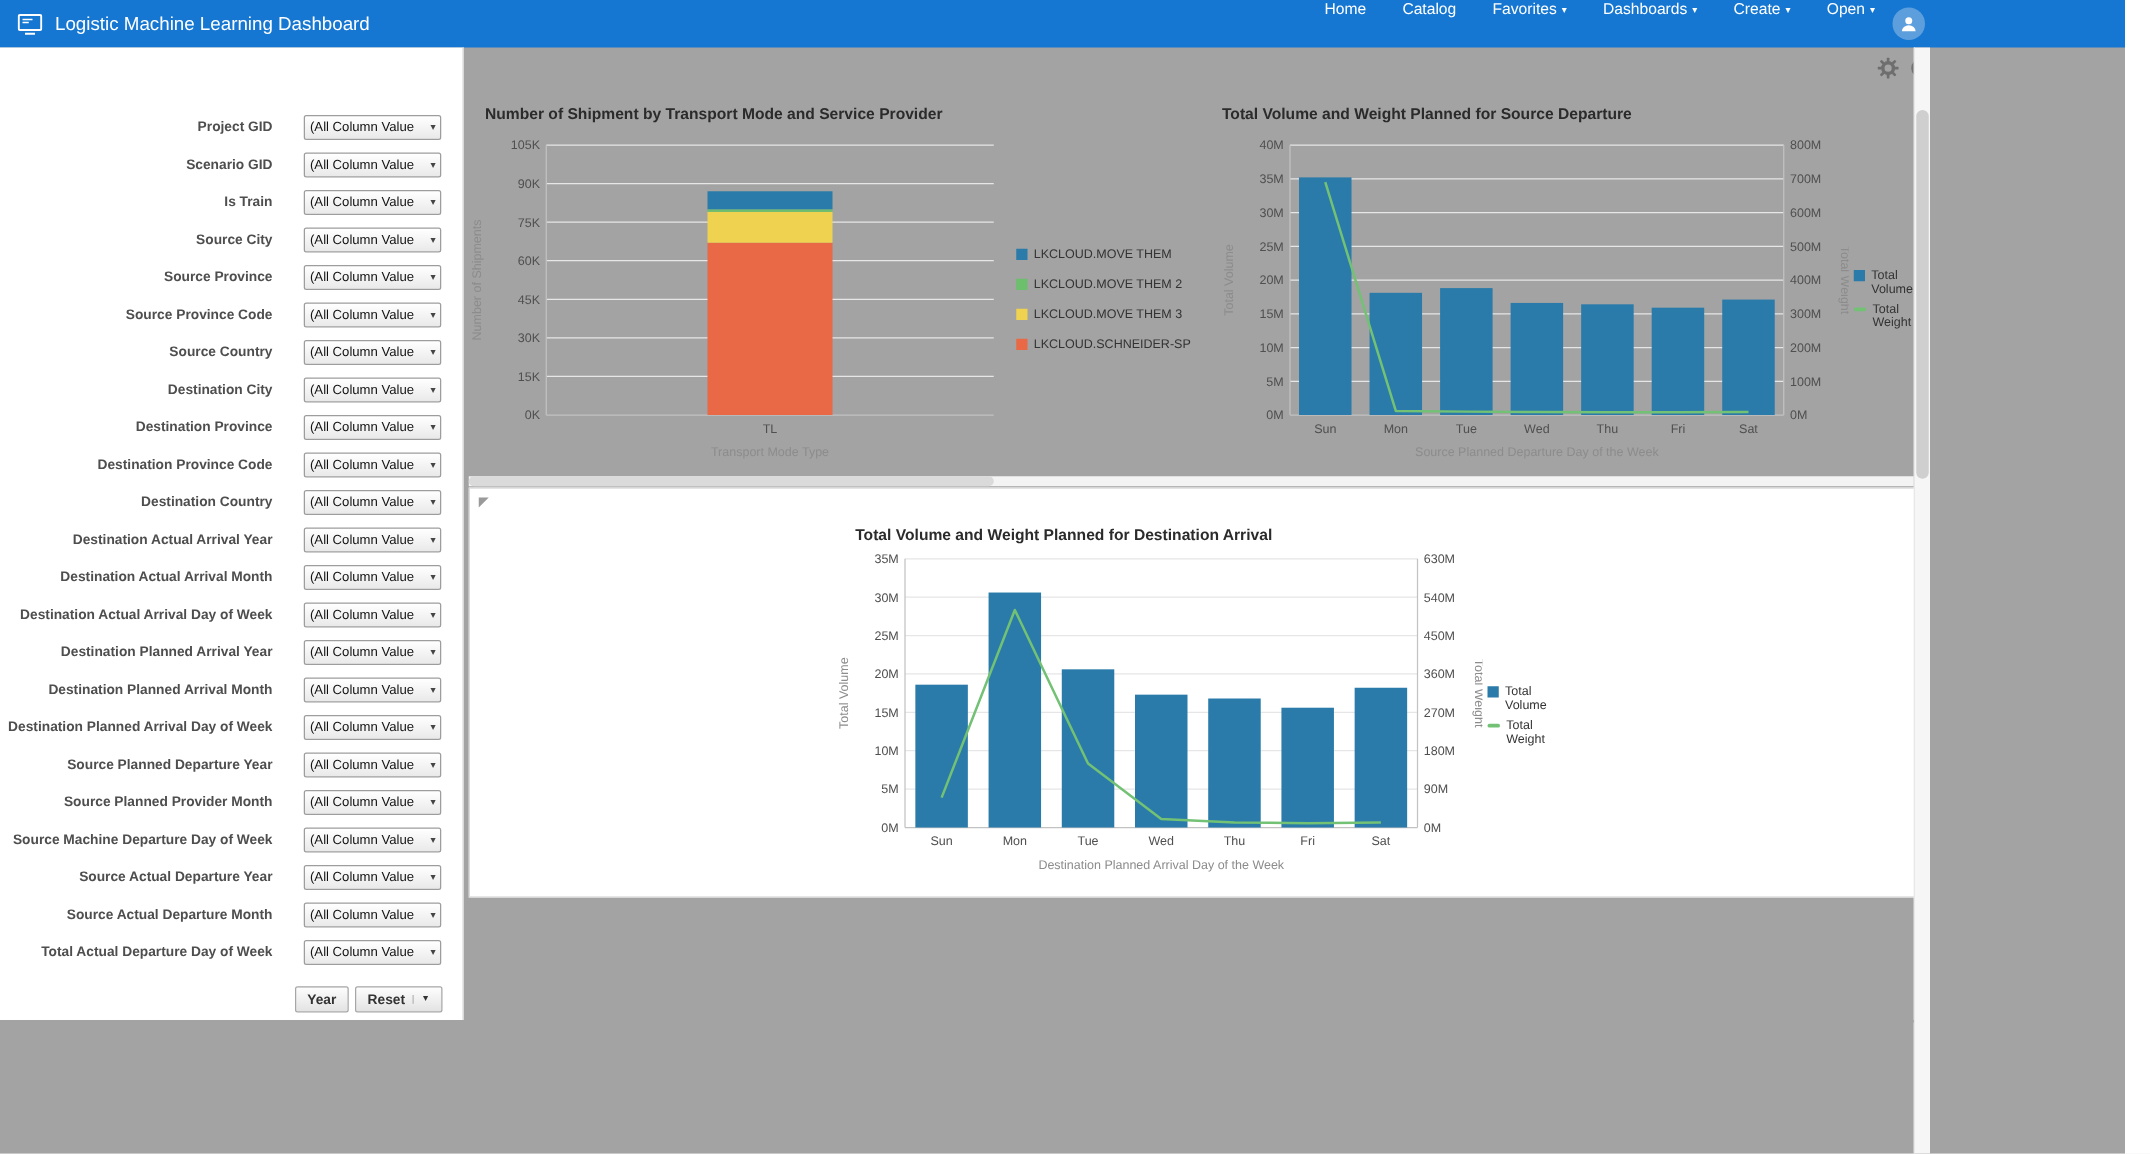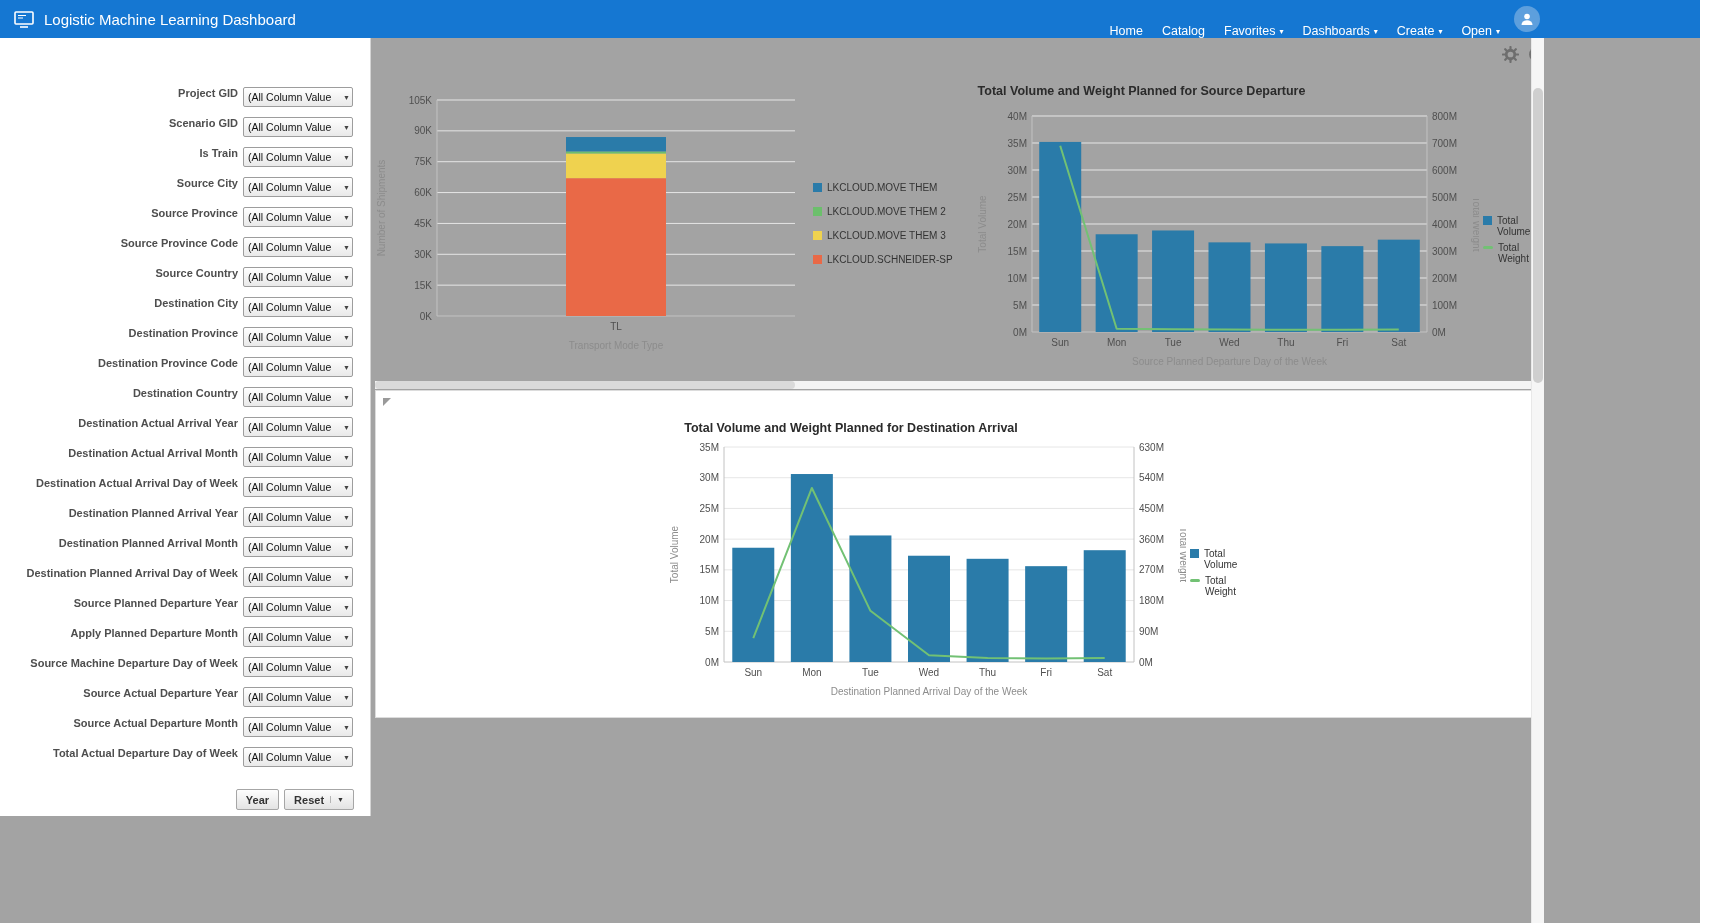--- a/index.html
+++ b/index.html
@@ -4,36 +4,36 @@
 <style>
   html,body{margin:0;padding:0;background:#fff;}
   .app{position:relative;width:1700px;height:923px;overflow:hidden;background:#a3a3a3;
        font-family:"Liberation Sans",sans-serif;}
 
   
   .topbar{position:absolute;top:0;left:0;width:100%;height:38px;background:#1577d2;
           display:flex;align-items:center;}
   .app-icon{margin-left:14px;display:flex;align-items:center;}
   .app-title{color:#fff;font-size:15px;margin-left:10px;white-space:nowrap;}
-  .nav{position:absolute;right:200px;top:0;height:38px;display:flex;align-items:flex-end;gap:19px;}
+  .nav{position:absolute;right:200px;top:0;height:38px;display:flex;align-items:flex-start;gap:29px;}
   .nav-item{color:#fff;font-size:12.5px;cursor:pointer;display:flex;align-items:center;white-space:nowrap;}
   .nav-item .caret{font-size:8px;margin-left:4px;}
   .avatar{position:absolute;right:160px;top:6px;width:26px;height:26px;border-radius:50%;
           background:#5d9fdd;display:flex;align-items:center;justify-content:center;cursor:pointer;}
 
   
   .page-tools{position:absolute;top:46px;left:1502px;display:flex;gap:10px;align-items:center;}
   .gear{display:flex;cursor:pointer;}
   .help{width:15px;height:15px;border-radius:50%;background:#737373;color:#fff;font-size:10px;
         font-weight:bold;display:flex;align-items:center;justify-content:center;cursor:pointer;}
 
   
   .filters{position:absolute;left:0;top:38px;width:371px;height:778px;box-sizing:border-box;
            border-right:1px solid #d4d4d4;padding-top:49px;background:#fff;}
-  .frow{height:30px;display:flex;padding-right:17px;}
+  .frow{height:30px;display:flex;align-items:center;padding-right:17px;gap:20px;}
   .flabel{flex:1;text-align:right;font-size:11px;font-weight:bold;color:#4e4e4e;margin-right:5px;white-space:nowrap;}
   .fdd{width:110px;height:20px;box-sizing:border-box;border:1px solid #9d9d9d;border-radius:2px;
        background:linear-gradient(#ffffff,#e9e9e9);display:flex;align-items:center;
        padding:0 2px 0 4px;cursor:pointer;flex:none;}
   .fval{flex:1;font-size:10.5px;color:#111;white-space:nowrap;overflow:hidden;}
   .fcaret{font-size:7px;color:#444;margin-left:2px;}
   .filter-actions{display:flex;justify-content:flex-end;gap:5px;padding-right:16px;margin-top:12px;}
   .btn{height:21px;border:1px solid #a6a6a6;border-radius:2px;background:linear-gradient(#fdfdfd,#e3e3e3);
        font-family:inherit;font-size:11px;font-weight:bold;color:#333;display:flex;align-items:center;
        padding:0 9px;cursor:pointer;}
@@ -244,21 +244,21 @@
           </div>
         </div>
         <div class="frow">
           <div class="flabel">Source Planned Departure Year</div>
           <div class="fdd">
             <span class="fval">(All Column Value</span>
             <span class="fcaret">▼</span>
           </div>
         </div>
         <div class="frow">
-          <div class="flabel">Apply Planned Departure Month</div>
+          <div class="flabel">Source Planned Provider Month</div>
           <div class="fdd">
             <span class="fval">(All Column Value</span>
             <span class="fcaret">▼</span>
           </div>
         </div>
         <div class="frow">
           <div class="flabel">Source Machine Departure Day of Week</div>
           <div class="fdd">
             <span class="fval">(All Column Value</span>
             <span class="fcaret">▼</span>
@@ -289,20 +289,21 @@
     <div class="filter-actions">
       <button class="btn">Year</button>
       <button class="btn">
         <span>Reset</span>
         <span class="bcaret">▼</span>
       </button>
     </div>
   </div>
 
   <div class="chart chart1">
+    <div class="chart-title">Number of Shipment by Transport Mode and Service Provider</div>
     <div class="chart-body">
       <svg width="432" height="278" viewBox="0 0 432 278">
           <line x1="64" y1="201.14285714285714" x2="422" y2="201.14285714285714" stroke="#e6e6e6" stroke-width="1"></line>
           <line x1="64" y1="170.28571428571428" x2="422" y2="170.28571428571428" stroke="#e6e6e6" stroke-width="1"></line>
           <line x1="64" y1="139.42857142857144" x2="422" y2="139.42857142857144" stroke="#e6e6e6" stroke-width="1"></line>
           <line x1="64" y1="108.57142857142858" x2="422" y2="108.57142857142858" stroke="#e6e6e6" stroke-width="1"></line>
           <line x1="64" y1="77.71428571428572" x2="422" y2="77.71428571428572" stroke="#e6e6e6" stroke-width="1"></line>
           <line x1="64" y1="46.85714285714286" x2="422" y2="46.85714285714286" stroke="#e6e6e6" stroke-width="1"></line>
           <line x1="64" y1="16" x2="422" y2="16" stroke="#e6e6e6" stroke-width="1"></line>
           <text x="59" y="235.5" text-anchor="end" font-size="10" fill="#4f4f4f">0K</text>

